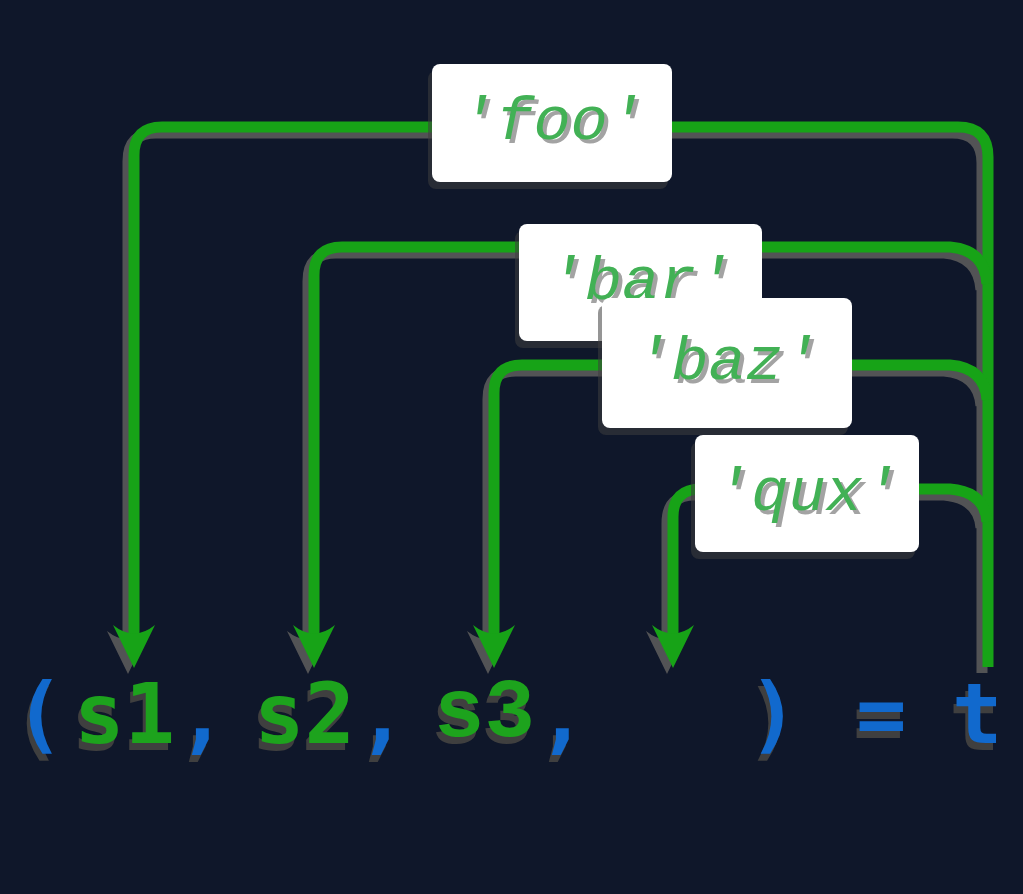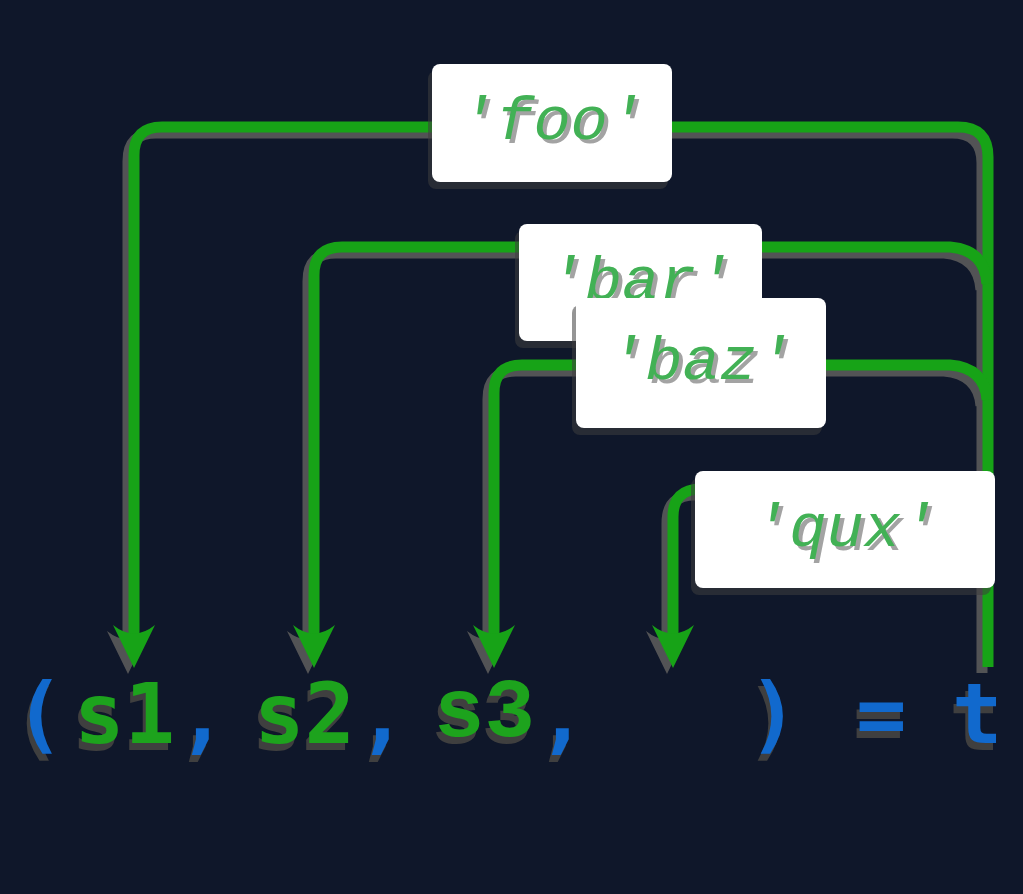--- a/index.html
+++ b/index.html
@@ -52,22 +52,22 @@
     font-family: "Liberation Mono", monospace;
     font-style: italic;
     font-size: 62px;
     line-height: 1;
     color: #42b155;
     text-shadow: 4px 4px 0 #a3a3a3;
     white-space: pre;
   }
   .label-foo { left: 432px; top: 64px;  width: 240px; height: 118px; }
   .label-bar { left: 519px; top: 184px; width: 243px; height: 117px; margin-top: 40px; }
-  .label-baz { left: 576px; top: 298px; width: 250px; height: 130px; }
-  .label-qux { left: 695px; top: 435px; width: 300px; height: 117px; margin-top: 36px; }
+  .label-baz { left: 602px; top: 298px; width: 250px; height: 130px; }
+  .label-qux { left: 695px; top: 435px; width: 224px; height: 117px; }
   
   .tok {
     position: absolute;
     top: 672px;
     z-index: 2;
     font-family: "DejaVu Sans Mono", monospace;
     font-weight: bold;
     font-size: 84px;
     line-height: 1;
     white-space: pre;

